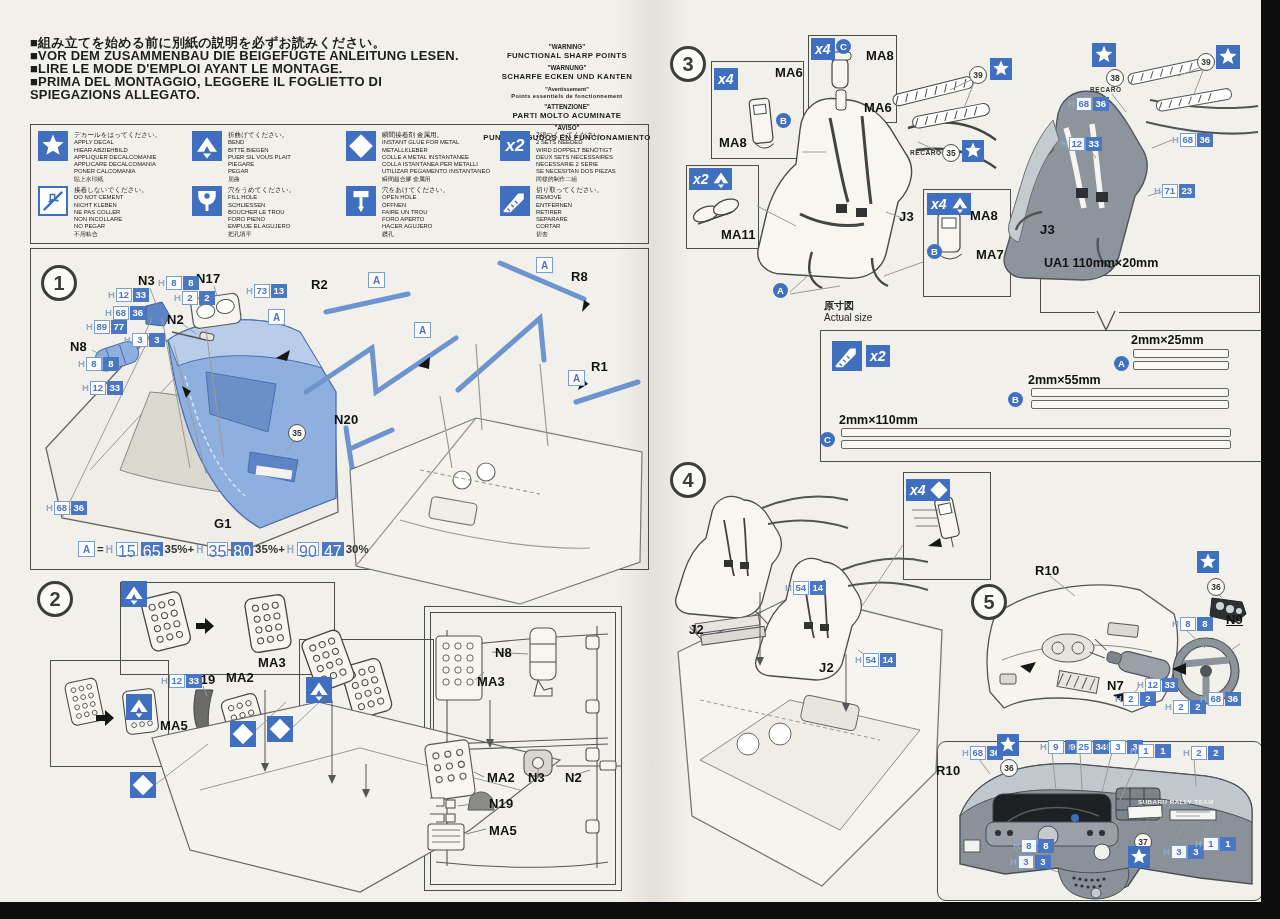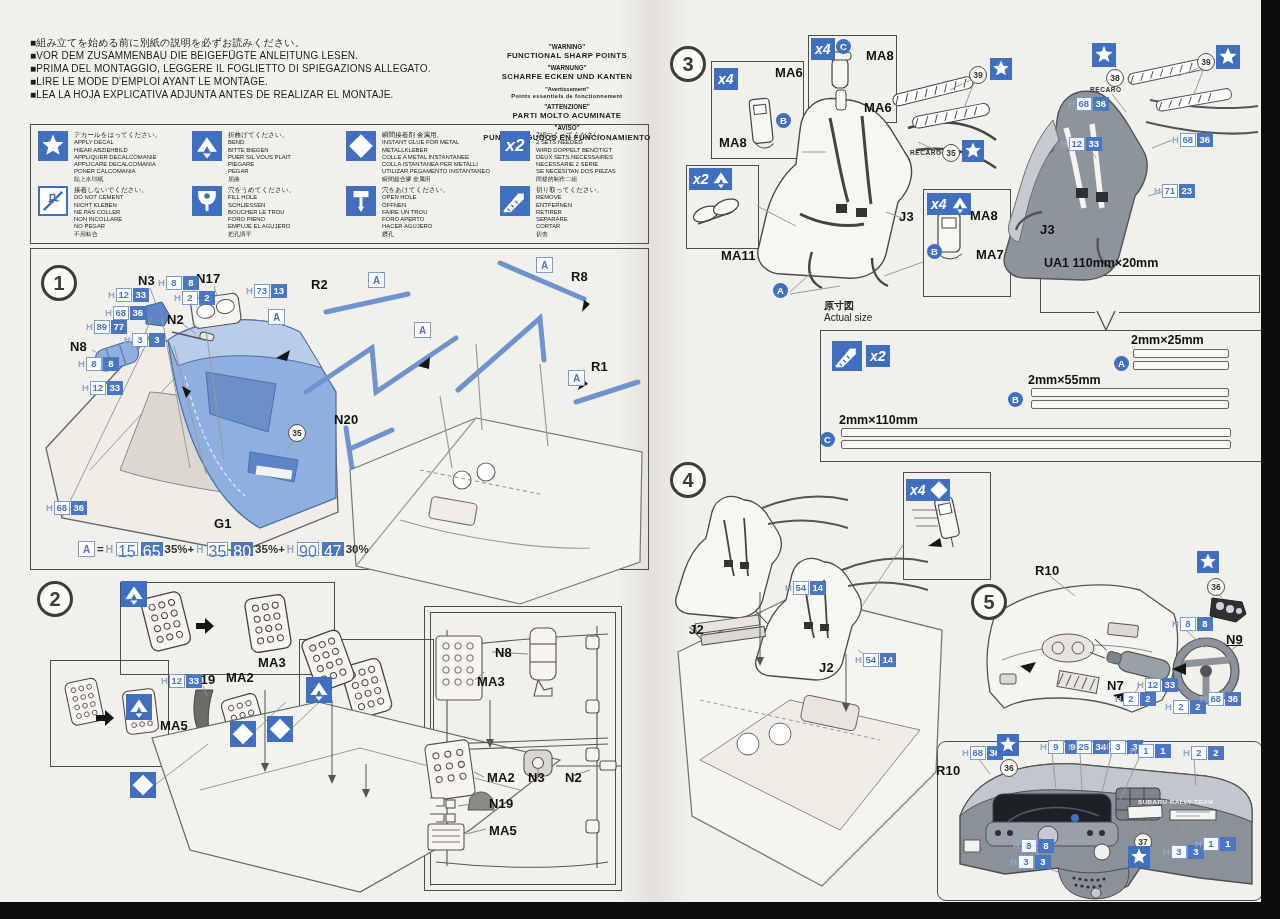--- a/index.html
+++ b/index.html
@@ -26,21 +26,21 @@
   .bcircle{width:15px;height:15px;border-radius:50%;background:#3f6fbe;color:#fff;font-size:9.5px;
     font-weight:bold;display:flex;align-items:center;justify-content:center;}
   .decal{width:16px;height:16px;border-radius:50%;border:1.3px solid #4d4d4d;background:#fbfaf6;color:#333;
     font-size:8.5px;font-weight:bold;display:flex;align-items:center;justify-content:center;}
   .icon{display:inline-flex;align-items:center;justify-content:center;}
   .icon.solid{background:#3f6fbe;}
   .icon.light{background:#fff;border:2px solid #3f6fbe;box-sizing:border-box;}
   .xbox{background:#3f6fbe;color:#fff;font-style:italic;font-weight:bold;font-size:14px;
     height:22px;padding:0 4px;display:inline-flex;align-items:center;justify-content:center;}
   #notices{left:30px;top:36px;width:430px;}
-  #notices div{font-size:10px;font-weight:normal;letter-spacing:.2px;line-height:13px;color:#1d1d1d;}
+  #notices div{font-size:13px;font-weight:bold;letter-spacing:.2px;line-height:13px;color:#1d1d1d;}
   #warning-lines{left:452px;top:40px;width:230px;text-align:center;color:#1d1d1d;}
   #warning-lines div{font-weight:bold;line-height:1.3;}
   #warning-lines div:nth-child(odd){font-size:6.3px;margin-top:3px;}
   #warning-lines div:nth-child(even){font-size:7.8px;letter-spacing:.4px;}
   #warning-lines div:nth-child(5),#warning-lines div:nth-child(6){font-size:5.6px;}
   .lg-cell{position:absolute;display:flex;gap:6px;width:150px;z-index:3;}
   .lg-icon{width:30px;height:30px;flex:0 0 30px;}
   .lg-xbox{width:30px;height:30px;flex:0 0 30px;background:#3f6fbe;color:#fff;font-style:italic;
     font-weight:bold;font-size:17px;display:flex;align-items:center;justify-content:center;}
   .lg-text{font-size:5.9px;line-height:7.3px;color:#222;}
@@ -472,23 +472,22 @@
           <line x1="1174" y1="848" x2="1184" y2="822"></line>
         <line x1="1200" y1="844" x2="1212" y2="820"></line>
           <line x1="1008" y1="764" x2="1012" y2="760"></line>
       </g>
     </g>
   </svg>
 
   <div class="txt" id="notices">
       <div>■組み立てを始める前に別紙の説明を必ずお読みください。</div>
       <div>■VOR DEM ZUSAMMENBAU DIE BEIGEFÜGTE ANLEITUNG LESEN.</div>
+      <div>■LIRE LE MODE D'EMPLOI AYANT LE MONTAGE.</div>
       <div>■PRIMA DEL MONTAGGIO, LEGGERE IL FOGLIETTO DI SPIEGAZIONS ALLEGATO.</div>
-      <div>■LIRE LE MODE D'EMPLOI AYANT LE MONTAGE.</div>
-      <div>■LEA LA HOJA EXPLICATIVA ADJUNTA ANTES DE REALIZAR EL MONTAJE.</div>
     </div>
   <div class="txt" id="warning-lines">
       <div>"WARNING"</div>
       <div>FUNCTIONAL SHARP POINTS</div>
       <div>"WARNUNG"</div>
       <div>SCHARFE ECKEN UND KANTEN</div>
       <div>"Avertissement"</div>
       <div>Points essentiels de fonctionnement</div>
       <div>"ATTENZIONE"</div>
       <div>PARTI MOLTO ACUMINATE</div>
@@ -618,29 +617,29 @@
       <span class="ov part" style="left: 477px; top: 674px;">MA3</span>
       <span class="ov part" style="left: 487px; top: 770px;">MA2</span>
       <span class="ov part" style="left: 528px; top: 770px;">N3</span>
       <span class="ov part" style="left: 565px; top: 770px;">N2</span>
       <span class="ov part" style="left: 489px; top: 796px;">N19</span>
       <span class="ov part" style="left: 489px; top: 823px;">MA5</span>
       <span class="ov part" style="left: 775px; top: 65px;">MA6</span>
       <span class="ov part" style="left: 719px; top: 135px;">MA8</span>
       <span class="ov part" style="left: 866px; top: 48px;">MA8</span>
       <span class="ov part" style="left: 864px; top: 100px;">MA6</span>
-      <span class="ov part" style="left: 721px; top: 227px; margin-top: 21px;">MA11</span>
+      <span class="ov part" style="left: 721px; top: 227px;">MA11</span>
       <span class="ov part" style="left: 899px; top: 209px;">J3</span>
       <span class="ov part" style="left: 970px; top: 208px;">MA8</span>
       <span class="ov part" style="left: 976px; top: 247px;">MA7</span>
       <span class="ov part" style="left: 1040px; top: 222px;">J3</span>
       <span class="ov part" style="left: 689px; top: 622px;">J2</span>
       <span class="ov part" style="left: 819px; top: 660px;">J2</span>
       <span class="ov part" style="left: 1035px; top: 563px;">R10</span>
-      <span class="ov part" style="left: 1226px; top: 632px; text-decoration: underline;">N9</span>
+      <span class="ov part" style="left: 1226px; top: 612px; text-decoration: underline;">N9</span>
       <span class="ov part" style="left: 1107px; top: 678px;">N7</span>
       <span class="ov part" style="left: 936px; top: 763px;">R10</span>
       <span class="ov cc" style="left: 108px; top: 288px;">
         <span class="cc-h">H</span>
         <span class="cc-a">12</span>
         <span class="cc-b">33</span>
       </span>
       <span class="ov cc" style="left: 105px; top: 306px;">
         <span class="cc-h">H</span>
         <span class="cc-a">68</span>

